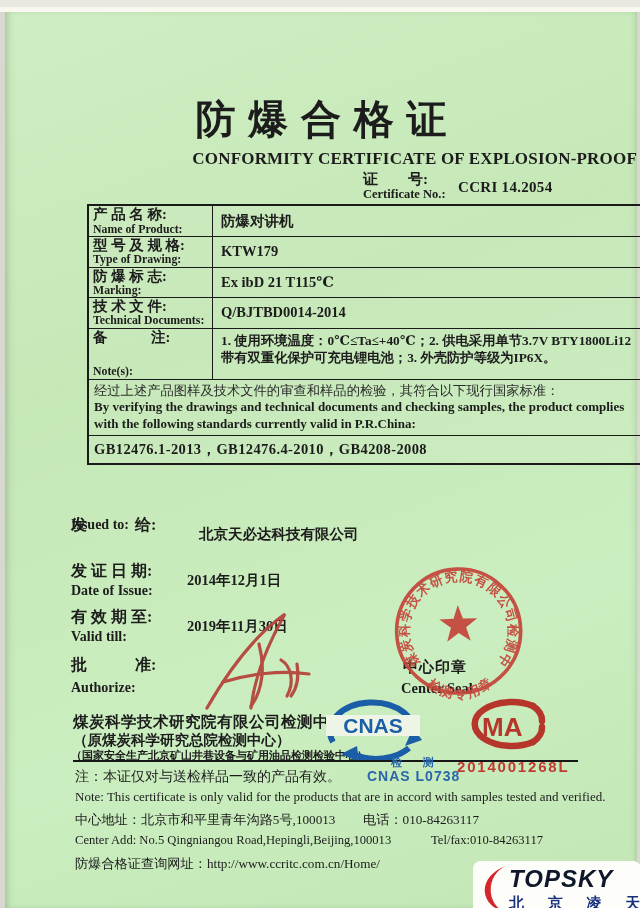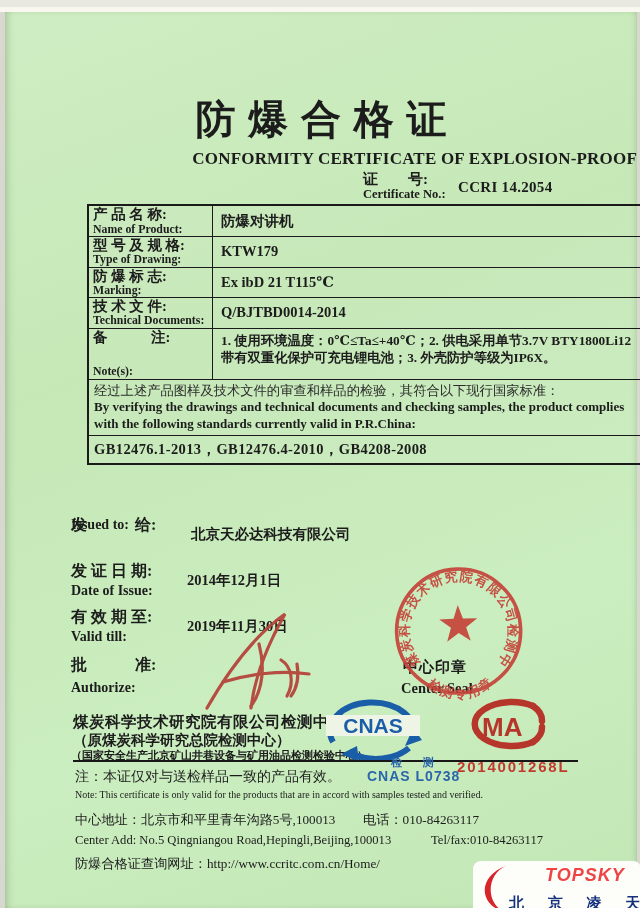--- a/index.html
+++ b/index.html
@@ -42,39 +42,39 @@
 
   .ilbl-cn{font-size:16px;font-weight:bold;white-space:nowrap;}
   .ilbl-en{font-size:14px;font-weight:bold;white-space:nowrap;}
   .ival{font-size:14.5px;font-weight:600;white-space:nowrap;}
 
   .labname1{font-size:15.5px;font-weight:bold;letter-spacing:.5px;}
   .labname2{font-size:14.5px;font-weight:bold;}
   .labname3{font-size:11px;font-weight:bold;}
 
   .divline{left:68px;top:748px;width:505px;height:2px;background:#171717;z-index:1;}
-  .note-cn{font-size:14px;} .note-en{font-size:10px;}
+  .note-cn{font-size:14px;} .note-en{font-size:13px;}
   .addr{font-size:13.2px;} .addr-en{font-size:12.6px;}
 
   .seal{left:366px;top:543px;width:178px;height:172px;z-index:5;opacity:.92;transform:rotate(-2deg);}
   .sig{left:188px;top:596px;width:128px;height:108px;z-index:5;opacity:.95;}
   .overlay-cn{left:398px;top:646px;font-size:15px;font-weight:bold;z-index:3;letter-spacing:1px;}
   .overlay-en{left:396px;top:668px;font-size:14.5px;font-weight:bold;z-index:3;}
 
   .cnas-svg{left:318px;top:678px;width:100px;height:70px;z-index:2;}
   .cnas-cn{left:386px;top:743px;font-size:11px;font-weight:bold;color:#2a66aa;letter-spacing:9px;z-index:2;white-space:nowrap;}
   .cnas-code{left:362px;top:756px;font-size:14px;font-weight:bold;color:#2a66aa;letter-spacing:1px;z-index:2;
              font-family:"Liberation Sans","DejaVu Sans",sans-serif;}
   .cma-svg{left:450px;top:684px;width:92px;height:58px;z-index:2;}
   .cma-num{left:452px;top:746px;font-size:15px;font-weight:bold;color:#c03a30;letter-spacing:1.8px;z-index:2;
            font-family:"Liberation Sans","DejaVu Sans",sans-serif;}
 
   .topsky{left:468px;top:849px;width:168px;height:57px;background:#fdfdfa;border-radius:8px;z-index:6;}
-  .topsky .word{position:absolute;left:36px;top:4px;font-size:18px;font-weight:bold;font-style:italic;
-                color:#ef4444;letter-spacing:1px;font-family:"Liberation Sans","DejaVu Sans",sans-serif;margin-left:36px;}
+  .topsky .word{position:absolute;left:36px;top:4px;font-size:24px;font-weight:bold;font-style:italic;
+                color:#0f172a;letter-spacing:1px;font-family:"Liberation Sans","DejaVu Sans",sans-serif;}
   .topsky .cnword{position:absolute;left:36px;top:33px;font-size:15px;font-weight:bold;color:#16307e;letter-spacing:10px;white-space:nowrap;}
   .topsky svg{position:absolute;left:6px;top:3px;}
 </style>
 </head>
 <body>
 
 <div class="strip-top"></div>
 <div class="strip-shine"></div>
 
 <div class="page">
@@ -126,21 +126,21 @@
     </div>
     <div class="statement">
       <div class="cn">经过上述产品图样及技术文件的审查和样品的检验，其符合以下现行国家标准：</div>
       <div class="en">By verifying the drawings and technical documents and checking samples, the product complies with the following standards currently valid in P.R.China:</div>
     </div>
     <div class="standards">GB12476.1-2013，GB12476.4-2010，GB4208-2008</div>
   </div>
 
   <div class="abs ilbl-cn" style="left:66px;top:503px;">发　　　给:</div>
   <div class="abs ilbl-en" style="left:66px;top:505px;">Issued to:</div>
-  <div class="abs ival" style="left:186px;top:513px;">北京天必达科技有限公司</div>
+  <div class="abs ival" style="left:194px;top:513px;">北京天必达科技有限公司</div>
 
   <div class="abs ilbl-cn" style="left:66px;top:549px;">发 证 日 期:</div>
   <div class="abs ilbl-en" style="left:66px;top:571px;">Date of Issue:</div>
   <div class="abs ival" style="left:182px;top:559px;">2014年12月1日</div>
 
   <div class="abs ilbl-cn" style="left:66px;top:595px;">有 效 期 至:</div>
   <div class="abs ilbl-en" style="left:66px;top:617px;">Valid till:</div>
   <div class="abs ival" style="left:182px;top:605px;">2019年11月30日</div>
 
   <div class="abs ilbl-cn" style="left:66px;top:643px;">批　　　准:</div>

